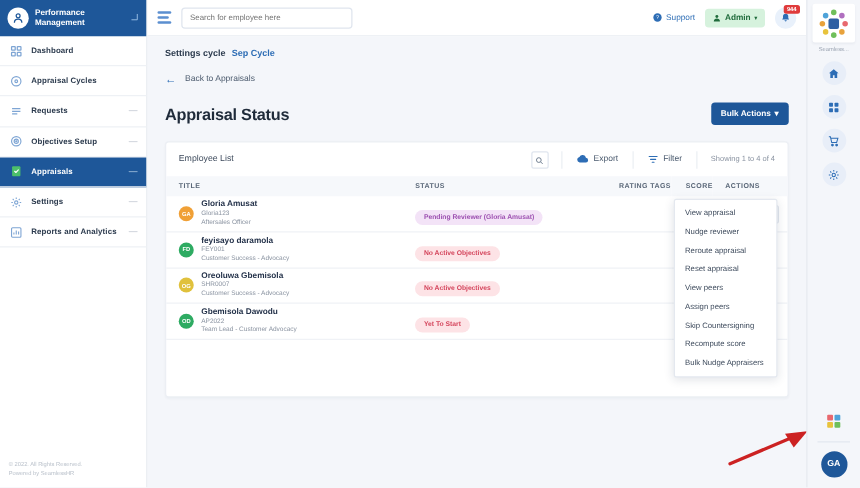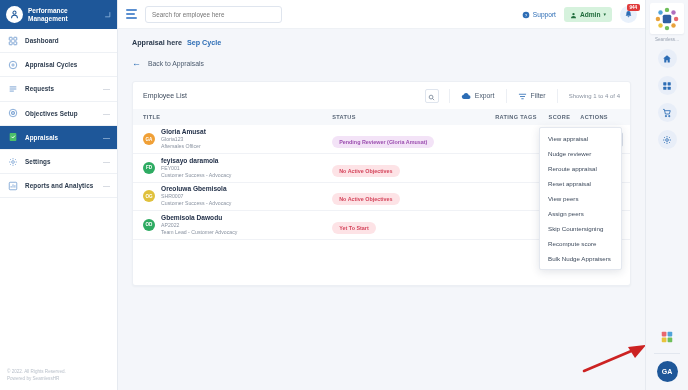--- a/index.html
+++ b/index.html
@@ -352,29 +352,37 @@
             <path d="M9.6 16.6a2.4 2.4 0 0 0 4.8 0z"></path>
           </svg>
         </span>
         <span class="bell-badge">944</span>
       </div>
     </header>
 
     <div class="content">
 
       <div class="crumbs">
-        <span class="crumb-static">Appraisal here</span>
+        <span class="crumb-static">Settings cycle</span>
         <span class="crumb-link">Sep Cycle</span>
       </div>
 
       <div class="backrow">
         <span class="back-arrow">←</span>
         <span class="back-label">Back to Appraisals</span>
       </div>
 
+      <div class="page-head">
+        <h1 class="page-title">Appraisal Status</h1>
+        <div class="ph-spacer"></div>
+        <button class="bulk-btn">
+          <span>Bulk Actions</span>
+          <span>▾</span>
+        </button>
+      </div>
 
       <div class="card">
 
         <div class="card-head">
           <span class="card-title">Employee List</span>
           <span class="ch-spacer"></span>
 
           <span class="search-ico-btn">
             <span>
               <svg width="7" height="7" viewBox="0 0 24 24" fill="none" stroke="#6b7a8d" stroke-width="2.6">

